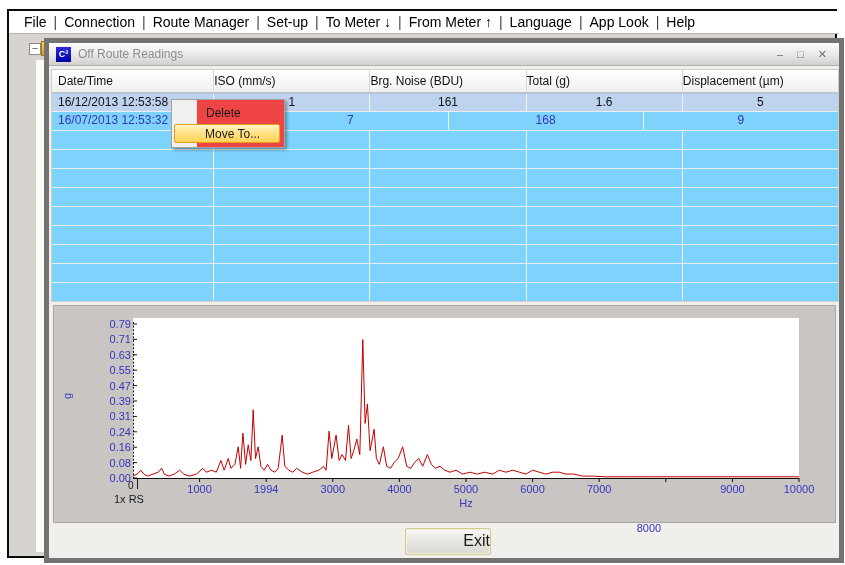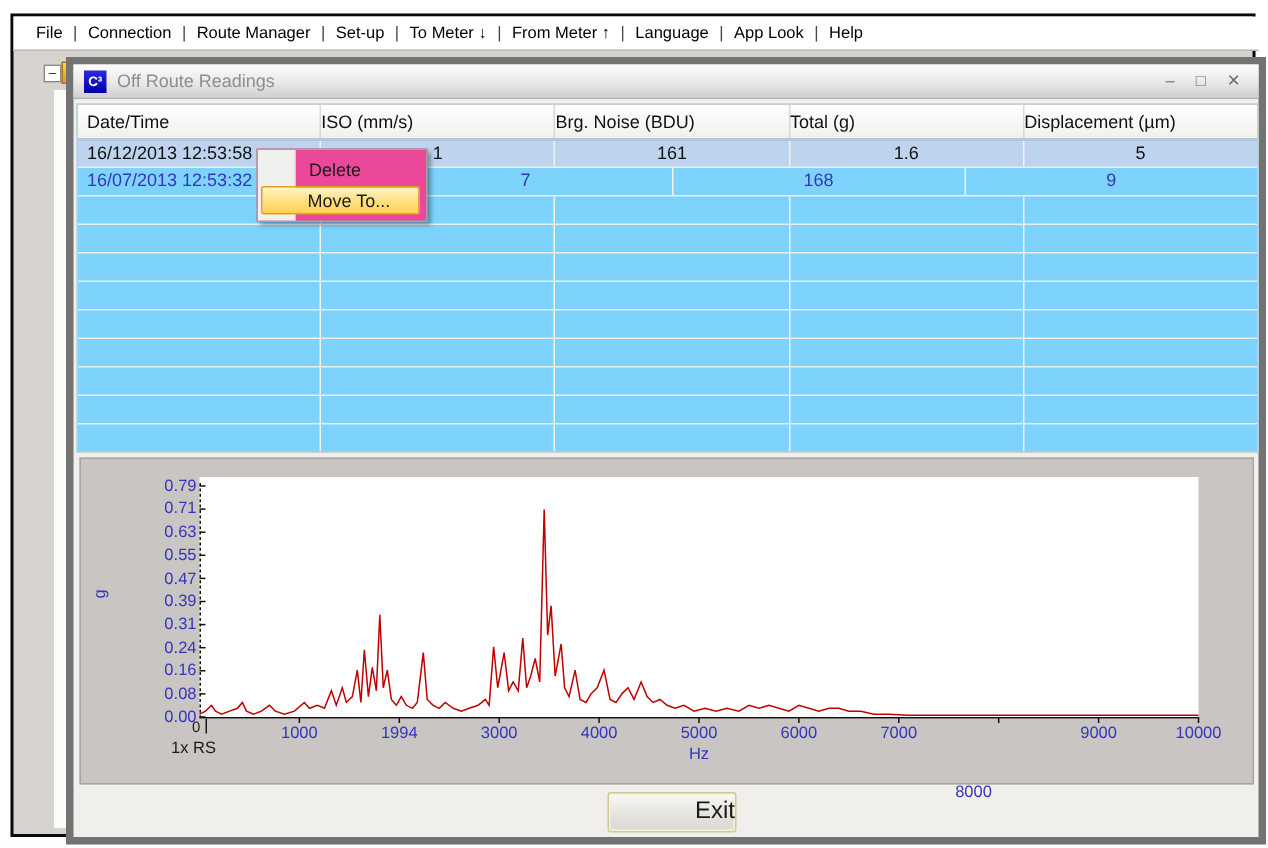--- a/index.html
+++ b/index.html
@@ -1,21 +1,21 @@
 <!DOCTYPE html>
 <html><head>
 <meta charset="utf-8">
 <style>
   html,body{margin:0;padding:0;width:845px;height:565px;background:#fff;overflow:hidden;
     font-family:"Liberation Sans",sans-serif;-webkit-font-smoothing:antialiased;}
   .abs{position:absolute;}
   
   .frame{left:7px;top:9px;width:826px;height:545px;border:2px solid #0a0a0a;background:#d7d3ce;}
   .menubar{left:9px;top:11px;width:822px;height:22px;background:#fff;border-bottom:1px solid #b9b6b1;
-    display:flex;align-items:center;padding-left:8px;font-size:11px;color:#000;}
+    display:flex;align-items:center;padding-left:8px;font-size:14px;color:#000;}
   .menu-item{padding:0 7px;cursor:default;white-space:nowrap;}
   .menu-pipe{color:#444;}
   .tree-expander{left:29px;top:43px;width:10px;height:10px;background:#fff;border:1px solid #8a8a8a;
     font-size:9px;line-height:8px;text-align:center;color:#222;}
   .hidden-icon{left:41px;top:41px;width:5px;height:13px;background:linear-gradient(#ffd34e,#e09a18);border:1px solid #a87614;}
   .white-strip{left:36px;top:60px;width:8px;height:492px;background:#fbfbfa;}
   
   .window{left:44px;top:38px;width:790px;height:515px;background:#f1efec;border:5px solid #737373;}
   .titlebar{left:0;top:0;width:100%;height:22px;background:linear-gradient(#fdfdfd,#e9e8e6 55%,#d2d0ce);
     border-bottom:1px solid #b3b1ae;display:flex;align-items:center;}
@@ -31,21 +31,21 @@
   .th:last-child{border-right:none;}
   .th.left{text-align:left;padding-left:6px;}
   .tr{display:flex;height:18px;border-bottom:1px solid #ededec;}
   .tr.sel{background:#bed3ee;border-top:1px solid #aac6e6;height:17px;}
   .td{flex:1;font-size:12px;color:#111;text-align:center;line-height:17px;border-right:1px solid #f2f2f1;
     white-space:nowrap;overflow:hidden;}
   .td:last-child{border-right:none;}
   .td.left{text-align:left;padding-left:6px;}
   .tr.blue .td{color:#3535c0;}
   
-  .ctxmenu{left:122px;top:56px;width:112px;height:47px;background:#ec4899;border:1px solid #a3a3a3;
+  .ctxmenu{left:122px;top:56px;width:112px;height:47px;background:#ef4444;border:1px solid #a3a3a3;
     box-shadow:2px 2px 3px rgba(0,0,0,0.35);z-index:50;}
   .cm-gutter{left:0;top:0;width:24px;height:100%;background:#f0f0ee;border-right:1px solid #e3e3e0;}
   .cm-item{left:1px;top:3px;width:108px;height:20px;font-size:12px;color:#1a1a1a;}
   .cm-item .cm-label{position:absolute;left:33px;top:3px;}
   .cm-item.hl{top:24px;height:19px;left:2px;width:106px;border:1px solid #e2a21c;border-radius:2px;
     background:linear-gradient(#fff4c5,#ffe289 45%,#ffd254);box-sizing:border-box;}
   .cm-item.hl .cm-label{left:30px;top:2px;}
   
   .panel{left:4px;top:262px;width:781px;height:216px;background:#c8c5c2;border:1px solid #a9a6a2;}
   .plot{left:79px;top:12px;width:666px;height:161px;background:#fff;}

